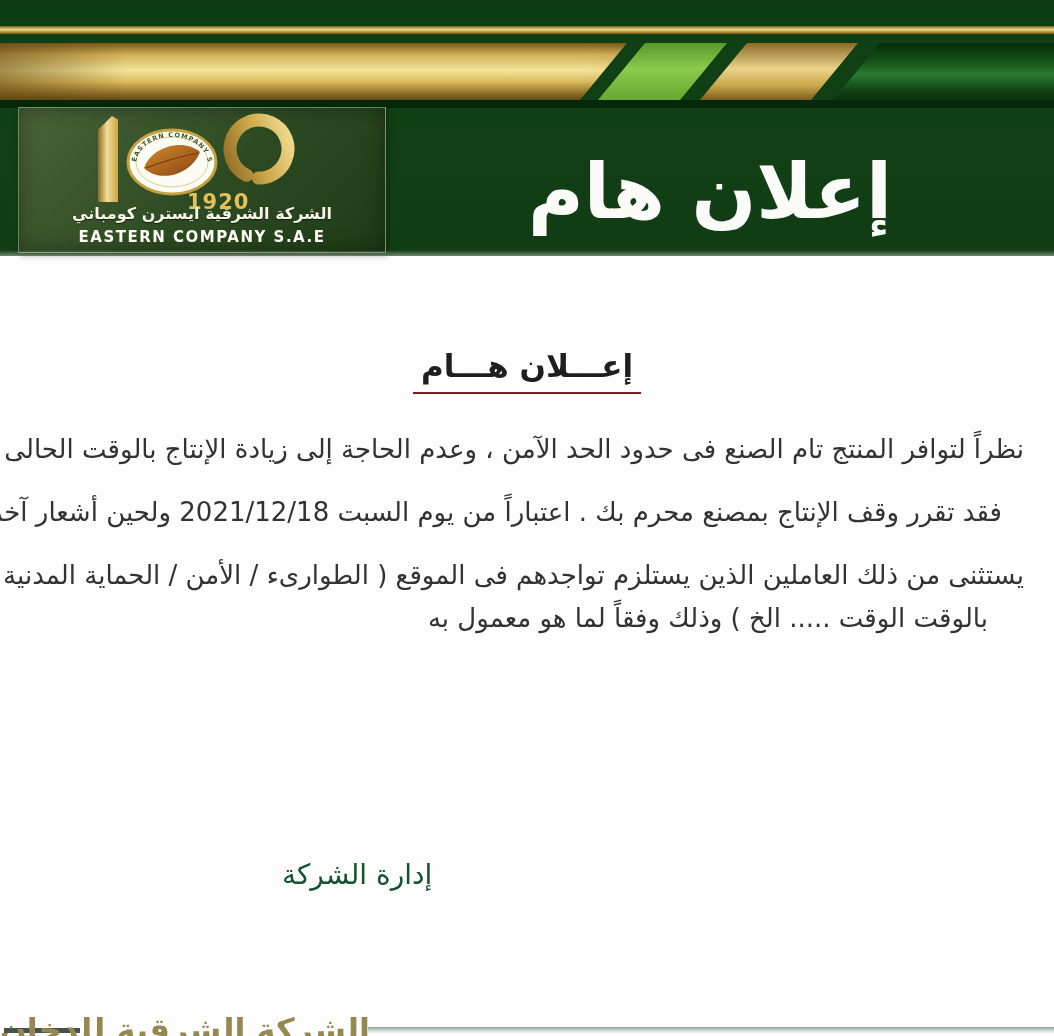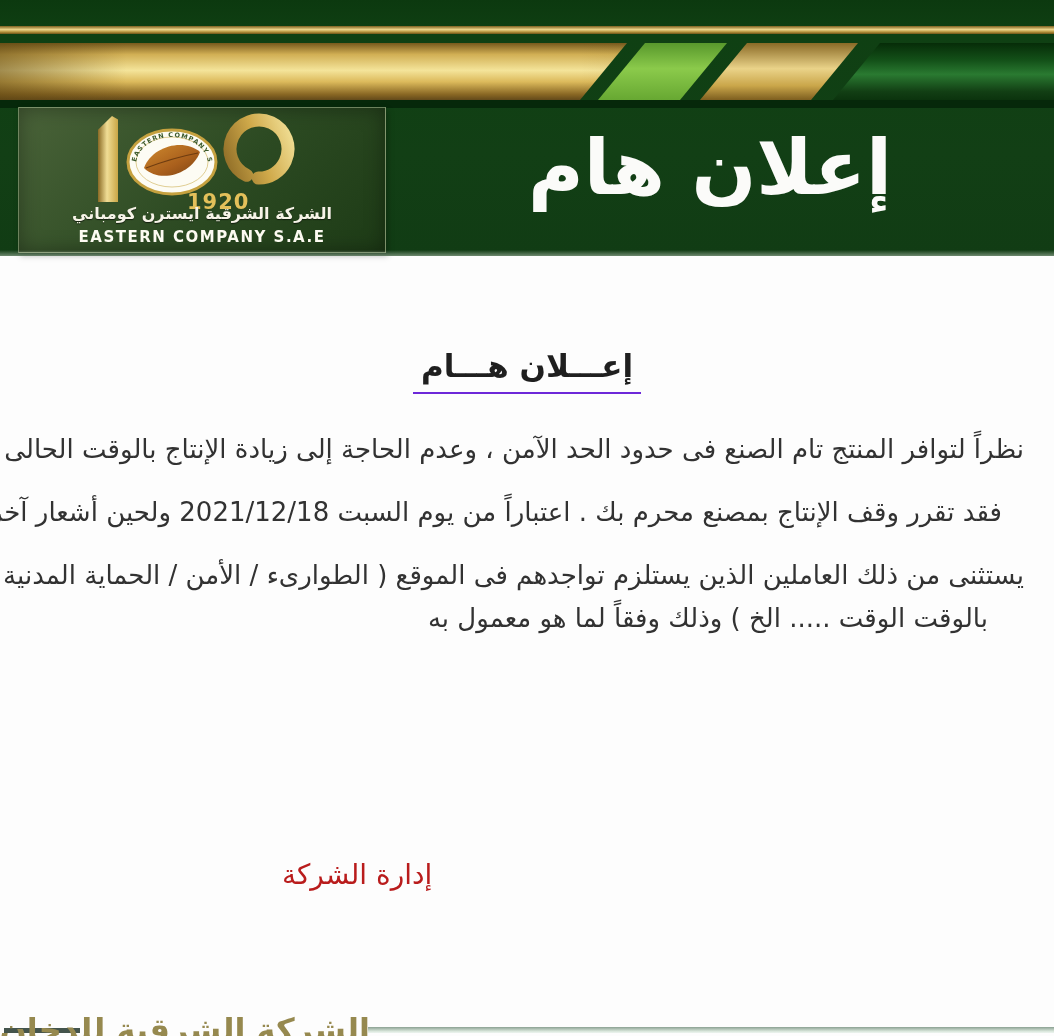--- a/index.html
+++ b/index.html
@@ -43,34 +43,34 @@
   .ring { margin-left:0px; }
   .logo-year { position:absolute; top:82px; left:168px; font-size:21px; font-weight:bold;
             color:#e3c05a; letter-spacing:1px; }
   .logo-arabic { position:absolute; top:96px; left:0; width:100%; text-align:center;
             color:#f7f4e8; font-size:16px; font-weight:bold; direction:rtl;
             text-shadow:0 1px 1px rgba(0,0,0,.6); }
   .logo-english { position:absolute; top:120px; left:0; width:100%; text-align:center;
             color:#fdfbf2; font-size:15px; font-weight:bold; letter-spacing:1.5px; }
 
   
-  .banner-title { position:absolute; top:108px; left:470px; width:480px; height:120px;
+  .banner-title { position:absolute; top:132px; left:470px; width:480px; height:120px;
             display:flex; align-items:center; justify-content:center;
             color:#fbfbf9; font-size:76px; font-weight:bold; direction:rtl; line-height:1.1; }
 
   
   .doc-body { position:absolute; top:256px; left:0; width:1054px; direction:rtl; color:#333; }
   .doc-title { margin-top:92px; text-align:center; font-size:31px; font-weight:bold; color:#1f1f1f; }
-  .doc-title span { display:inline-block; border-bottom:2px solid #6d28d9; padding:0 8px 8px; }
+  .doc-title span { display:inline-block; border-bottom:2px solid #7f1d1d; padding:0 8px 8px; }
   .content { padding:34px 30px 0 26px; }
   .para { font-size:26px; line-height:43px; margin-bottom:20px; text-align:right; color:#323232; }
   .line { white-space:nowrap; }
   .indent-1 { text-indent:22px; }
   .indent-2 { text-indent:36px; }
-  .signature { position:absolute; top:858px; left:282px; font-size:28px; color:#b91c1c;
+  .signature { position:absolute; top:858px; left:282px; font-size:28px; color:#14532d;
             direction:rtl; font-weight:500; }
 
   
   .footer-dash { position:absolute; top:1028px; left:4px; width:76px; height:5px; background:#44544c; }
   .footer-calligraphy { position:absolute; top:1013px; left:70px; width:300px;
             font-size:32px; font-weight:bold; color:#96894f; direction:rtl; text-align:center;
             white-space:nowrap; line-height:1.1; }
   .footer-line { position:absolute; top:1027px; left:368px; width:686px; height:6px;
             background:linear-gradient(180deg,#8ba192 0%,#d8e6db 70%,#eef5f0 100%); }
 </style>

